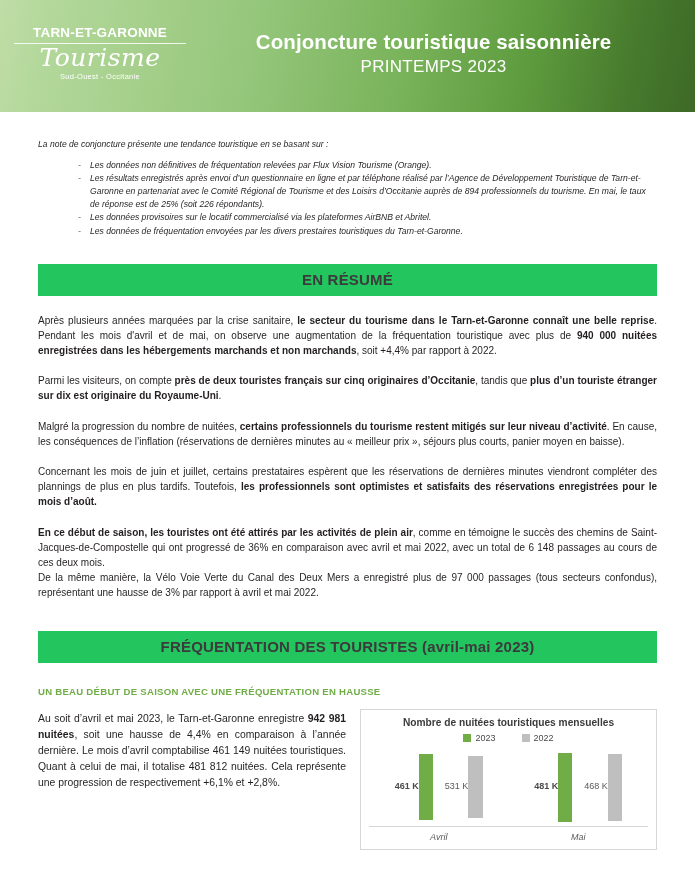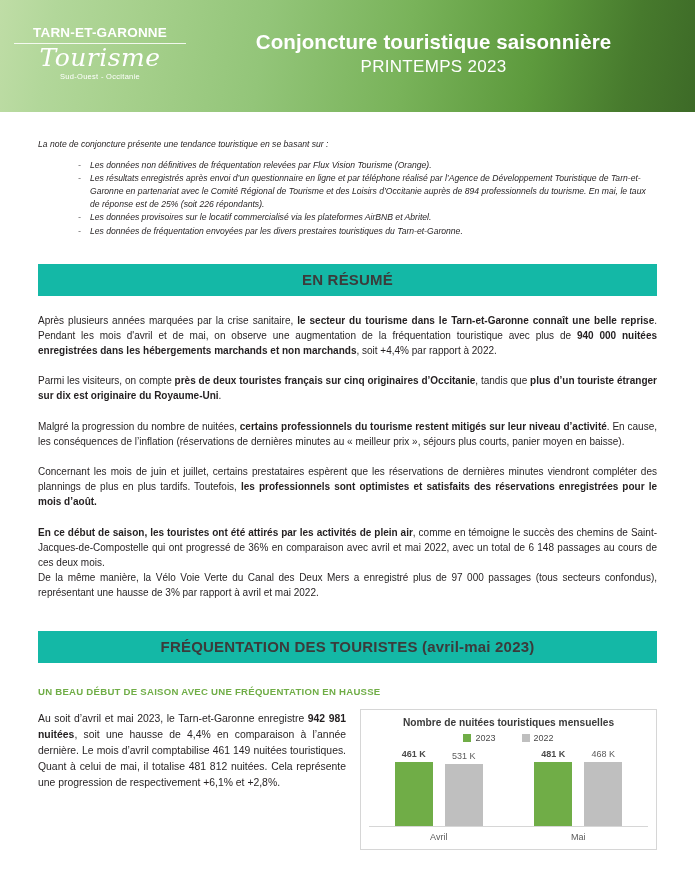--- a/index.html
+++ b/index.html
@@ -112,21 +112,21 @@
     margin-bottom: 0.5px;
   }
   .intro-dash {
     flex: 0 0 52px;
     padding-left: 40px;
   }
   .intro-text { flex: 1 1 auto; }
 
   
   .band {
-    background: #14b8a6;
+    background: #22c55e;
     color: #3b3b3b;
     text-align: center;
     font-size: 15px;
     font-weight: bold;
     letter-spacing: 0.2px;
     padding: 7px 4px 8px 4px;
   }
   .band-resume { margin-top: 26px; }
   .band-frequentation { margin-top: 30px; }
 
@@ -216,21 +216,20 @@
   .group {
     display: flex;
     align-items: flex-end;
     gap: 12px;
     height: 100%;
   }
   .bar-wrap {
     position: relative;
     width: 38px;
     display: flex;
-    flex-direction: column;
     justify-content: flex-end;
     align-items: center;
     height: 100%;
   }
   .bar-label {
     font-size: 9px;
     font-weight: bold;
     color: #4a4a4a;
     margin-bottom: 3px;
     white-space: nowrap;
@@ -240,20 +239,21 @@
     width: 100%;
   }
   .bar.g { background: #70ad47; }
   .bar.s { background: #bfbfbf; }
 
   .xaxis {
     display: flex;
     justify-content: space-around;
     margin-top: 5px;
     padding-bottom: 3px;
+    font-style: italic;
   }
   .xtick {
     font-size: 9px;
     color: #5a5a5a;
     width: 88px;
     text-align: center;
   }
 </style>
 </head>
 <body>

